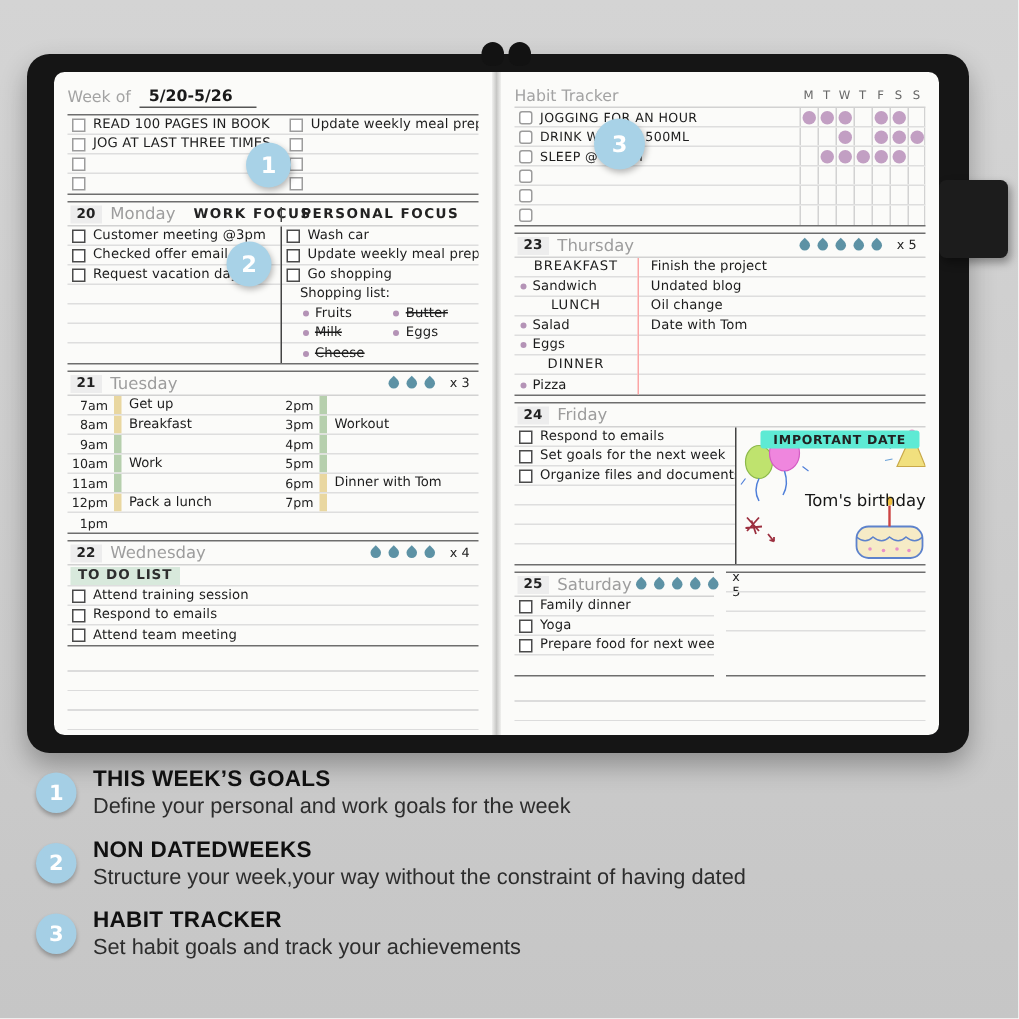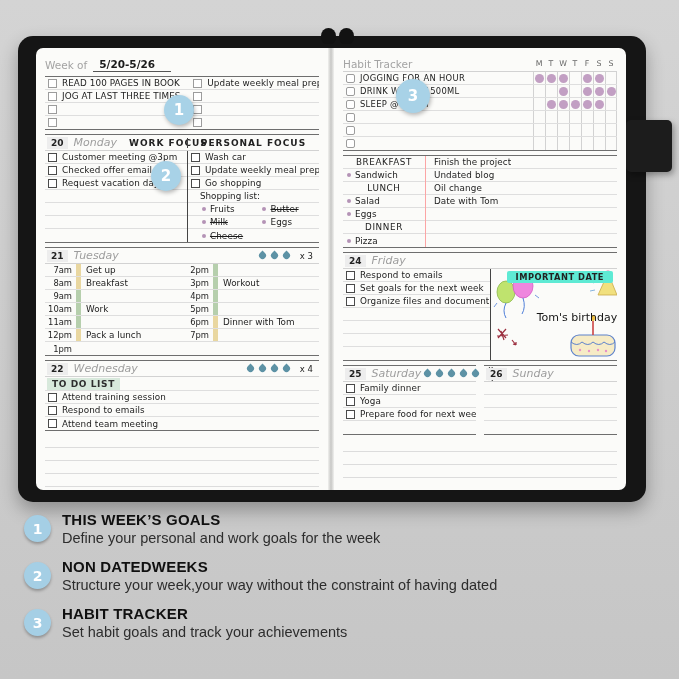--- a/index.html
+++ b/index.html
@@ -15,21 +15,21 @@
   
   .sec{border-top:1px solid #6e6e6e;border-bottom:1px solid #6e6e6e;margin-bottom:4px;flex:none;}
   .hdr{height:15px;display:flex;align-items:center;border-bottom:1px solid #d2d2d2;}
   .row,.grow,.trow,.hrow,.srow{height:13px;box-sizing:border-box;display:flex;align-items:center;border-bottom:1px solid #dedede;overflow:hidden;}
   .row:last-child,.grow:last-child,.trow:last-child,.hrow:last-child,.srow:last-child{border-bottom:none;}
   .lbl{font-size:8.8px;color:#1c1c1c;white-space:nowrap;letter-spacing:.1px;}
   .cbx{width:7px;height:7px;border:1px solid #4a4a4a;background:#fff;margin:0 5px 0 3px;flex:none;}
   .cbx.lt{border-color:#9c9c9c;}
   .cbx.rnd{border-radius:2px;}
   .chip{display:inline-block;background:#ededed;color:#222;font-weight:bold;font-size:9px;line-height:12px;padding:0 4px;margin:0 6px 0 2px;flex:none;}
-  .dayname{font-size:11px;color:#9d9d9d;white-space:nowrap;font-style:italic;}
+  .dayname{font-size:11px;color:#9d9d9d;white-space:nowrap;}
   .focus{font-size:9px;font-weight:600;letter-spacing:1px;color:#222;margin-left:12px;white-space:nowrap;}
   .graytitle{font-size:10.5px;color:#a3a3a3;}
   .split{display:flex;}
   .col{flex:52;min-width:0;}
   .col.r{flex:48;border-left:1px solid #444;}
   .gcol{flex:53;display:flex;align-items:center;min-width:0;}
   .gcol.right{flex:47;}
   
   .week-line{height:22px;display:flex;align-items:center;flex:none;}
   .week-val{font-size:10.5px;font-weight:bold;color:#1a1a1a;border-bottom:1px solid #555;padding:0 16px 1px 6px;margin-left:6px;}
@@ -468,20 +468,32 @@
                   <span class="hcell"></span>
                   <span class="hcell"></span>
                   <span class="hcell"></span>
                   <span class="hcell"></span>
                 </span>
               </div>
             </div>
         </div>
 
         <div class="sec">
+          <div class="hdr">
+            <span class="chip">23</span>
+            <span class="dayname">Thursday</span>
+            <span class="water">
+                <span class="drop"></span>
+                <span class="drop"></span>
+                <span class="drop"></span>
+                <span class="drop"></span>
+                <span class="drop"></span>
+                <span class="wlabel">x 5</span>
+              </span>
+          </div>
           <div class="split">
             <div class="mealcol" id="thu-meals">
                 <div class="row meal-h">BREAKFAST</div>
                 <div class="row">
                   <span class="bull"></span>
                   <span class="lbl">Sandwich</span>
                 </div>
                 <div class="row meal-h">LUNCH</div>
                 <div class="row">
                   <span class="bull"></span>
@@ -600,24 +612,20 @@
                   <span class="lbl">Yoga</span>
                 </div>
                 <div class="row">
                   <span class="cbx"></span>
                   <span class="lbl">Prepare food for next week</span>
                 </div>
                 <div class="row"></div>
               </div>
           </div>
           <div class="sec">
-            <div class="hdr">
-              <span class="chip">26</span>
-              <span class="dayname">Sunday</span>
-            </div>
             <div id="sun-rows">
                 <div class="row"></div>
                 <div class="row"></div>
                 <div class="row"></div>
                 <div class="row"></div>
               </div>
           </div>
         </div>
 
         <div class="fill"></div>

